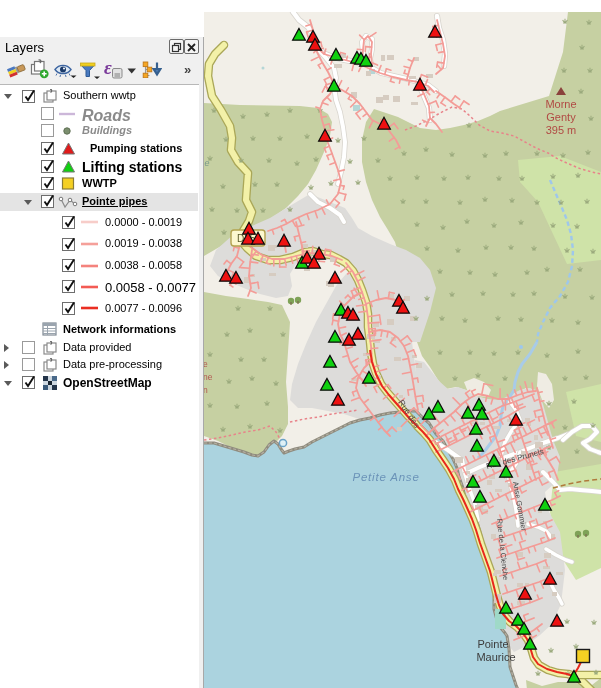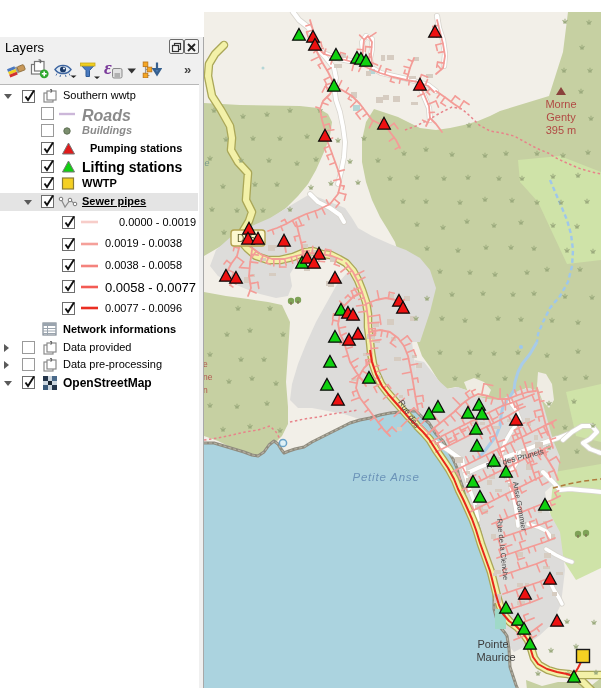--- a/index.html
+++ b/index.html
@@ -119,30 +119,30 @@
           <svg width="13" height="13" style="position:absolute;left:0px;top:-1px;overflow:visible">
             <path d="M2.5,6.5 L5,10 L11,0.5" fill="none" stroke="#111" stroke-width="1.9"></path>
           </svg>
         </div>
         <svg style="position:absolute;left:58px;top:155.5px" width="22" height="17">
           <path d="M3,5 L7,13 L12,6 L17,10" fill="none" stroke="#8a8a8a" stroke-width="1.2"></path>
           <circle cx="3" cy="5" r="1.8" fill="#fff" stroke="#777"></circle>
           <circle cx="12" cy="6" r="1.8" fill="#fff" stroke="#777"></circle>
           <circle cx="17" cy="10" r="1.8" fill="#fff" stroke="#777"></circle>
         </svg>
-        <div style="position:absolute;left:82px;top:157px;font-size:11px;white-space:nowrap;font-weight:bold;color:#000;text-decoration:underline;">Sewer pipes</div>
+        <div style="position:absolute;left:82px;top:157px;font-size:11px;white-space:nowrap;font-weight:bold;color:#000;text-decoration:underline;">Pointe pipes</div>
         <div style="position:absolute;left:62px;top:178px;width:13px;height:13px;background:#fff;border:1px solid #6e6e6e;box-sizing:border-box;">
           <svg width="13" height="13" style="position:absolute;left:0px;top:-1px;overflow:visible">
             <path d="M2.5,6.5 L5,10 L11,0.5" fill="none" stroke="#111" stroke-width="1.9"></path>
           </svg>
         </div>
         <svg style="position:absolute;left:80px;top:178px" width="20" height="12">
           <path d="M1,6 L18,6" stroke="#f7cdc9" stroke-width="2.6"></path>
         </svg>
-        <div style="position:absolute;left:119px;top:178px;font-size:11px;white-space:nowrap;color:#000;">0.0000 - 0.0019</div>
+        <div style="position:absolute;left:105px;top:178px;font-size:11px;white-space:nowrap;color:#000;">0.0000 - 0.0019</div>
         <div style="position:absolute;left:62px;top:200px;width:13px;height:13px;background:#fff;border:1px solid #6e6e6e;box-sizing:border-box;">
           <svg width="13" height="13" style="position:absolute;left:0px;top:-1px;overflow:visible">
             <path d="M2.5,6.5 L5,10 L11,0.5" fill="none" stroke="#111" stroke-width="1.9"></path>
           </svg>
         </div>
         <svg style="position:absolute;left:80px;top:200px" width="20" height="12">
           <path d="M1,6 L18,6" stroke="#f5a09a" stroke-width="2.6"></path>
         </svg>
         <div style="position:absolute;left:105px;top:199px;font-size:11px;white-space:nowrap;color:#000;">0.0019 - 0.0038</div>
         <div style="position:absolute;left:62px;top:221px;width:13px;height:13px;background:#fff;border:1px solid #6e6e6e;box-sizing:border-box;">

